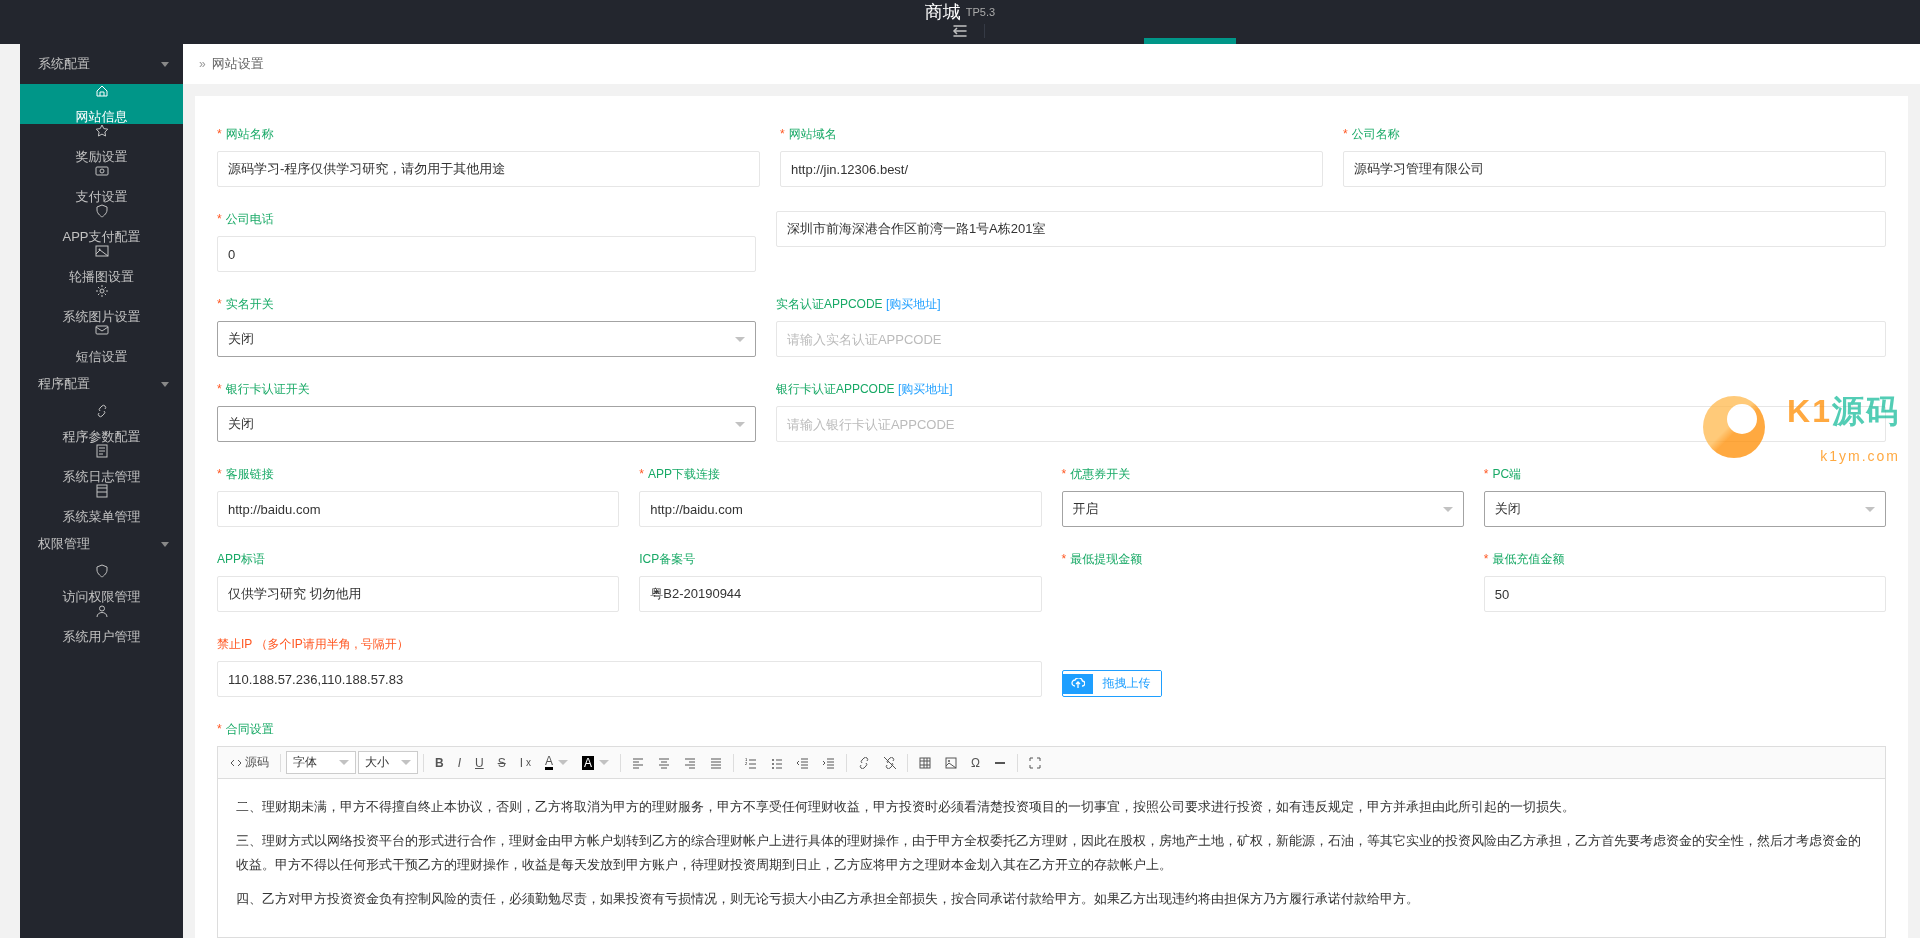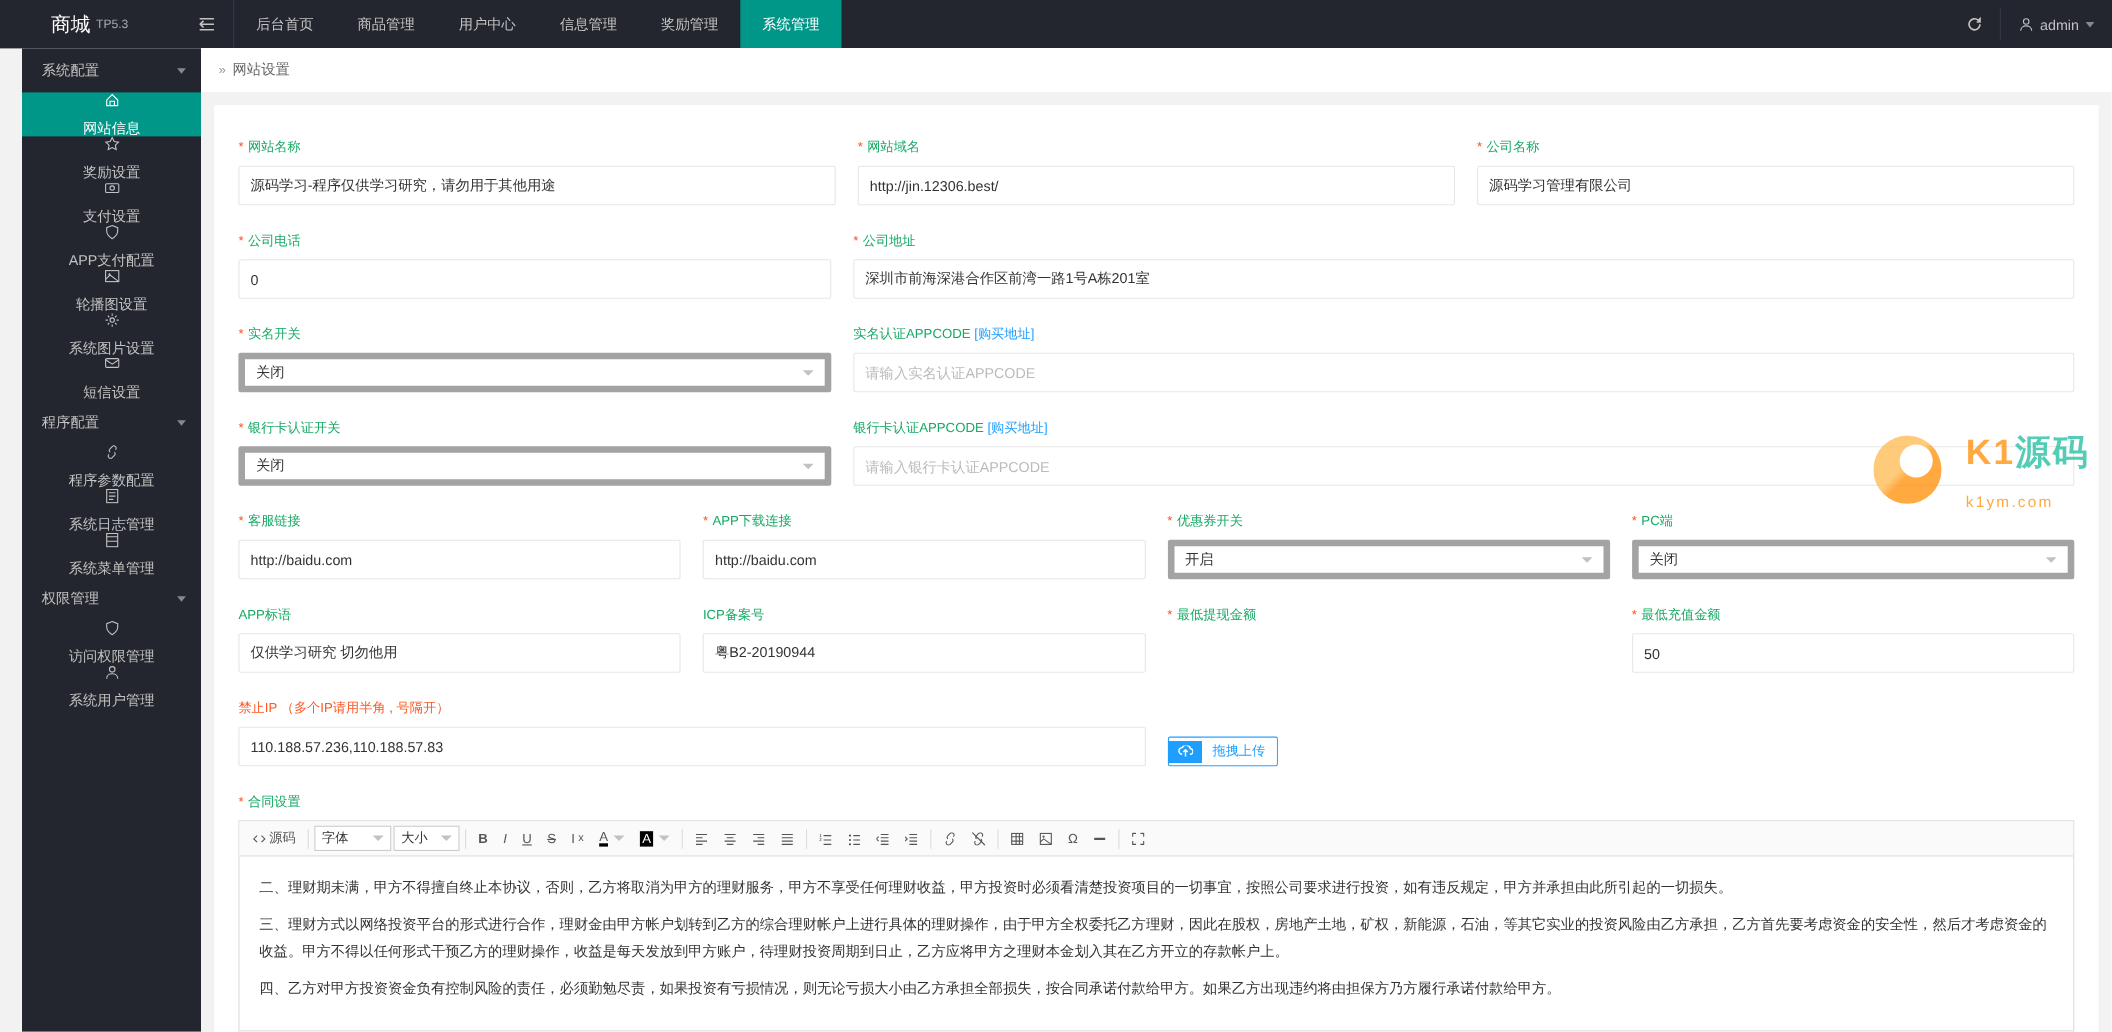--- a/index.html
+++ b/index.html
@@ -1,19 +1,19 @@
 <!DOCTYPE html>
 <html><head>
 <meta charset="utf-8">
 <style>
 * { margin: 0; padding: 0; box-sizing: border-box; }
 body { font-family: -apple-system, "Microsoft YaHei", Arial, sans-serif; font-size: 13px; color: #333; background: #f2f2f2; }
 
 
-.header { display: flex; align-items: center; height: 44px; background: #23262e; color: #c2c2c2; }
+.header { display: flex; align-items: center; height: 44px; background: #23262e; color: #c2c2c2; flex-direction: column; }
 .logo { width: 163px; display: flex; align-items: center; justify-content: center; gap: 5px; }
 .logo-main { font-size: 18px; color: #fff; font-weight: normal; }
 .logo-sub { font-size: 11px; color: #aaa; }
 .collapse-btn { width: 50px; height: 44px; display: flex; align-items: center; justify-content: center; cursor: pointer; border-right: 1px solid #353a45; }
 .top-nav { display: flex; flex: 1; }
 .top-nav-item { padding: 0 20px; line-height: 44px; color: #c2c2c2; cursor: pointer; }
 .top-nav-item.active { background: #009688; color: #ffffff; }
 .header-right { margin-left: auto; display: flex; align-items: center; }
 .header-icon { width: 46px; height: 44px; display: flex; align-items: center; justify-content: center; cursor: pointer; }
 .user-box { display: flex; align-items: center; gap: 6px; padding: 0 16px; cursor: pointer; color: #c2c2c2; }
@@ -34,39 +34,39 @@
 .breadcrumb { display: flex; align-items: center; gap: 8px; height: 40px; padding: 0 16px; background: #fff; font-size: 13px; color: #666; }
 .bc-arrows { color: #999; font-size: 12px; letter-spacing: -2px; }
 .form-card { background: #fff; margin: 12px 12px 40px 12px; padding: 30px 22px; }
 .form-row { display: flex; gap: 20px; margin-bottom: 24px; }
 .form-col { flex: 1; min-width: 0; }
 .form-label { display: block; font-size: 12px; margin-bottom: 8px; color: #18a966; }
 .form-label.req::before { content: "*"; color: #ff5722; margin-right: 4px; }
 .form-label .link { color: #1e9fff; }
 .form-input { width: 100%; height: 36px; border: 1px solid #e6e6e6; border-radius: 2px; padding: 0 10px; font-size: 13px; color: #333; outline: none; }
 .form-input::placeholder { color: #bbb; }
-.form-select { position: relative; width: 100%; height: 36px; border: 6px solid #a3a3a3; border-radius: 2px; padding: 0 10px; font-size: 13px; color: #333; display: flex; align-items: center; justify-content: space-between; cursor: pointer; background: #fff; }
+.form-select { position: relative; width: 100%; height: 36px; border: 1px solid #a3a3a3; border-radius: 2px; padding: 0 10px; font-size: 13px; color: #333; display: flex; align-items: center; justify-content: space-between; cursor: pointer; background: #fff; }
 .sel-arrow { width: 0; height: 0; border-left: 5px solid transparent; border-right: 5px solid transparent; border-top: 5px solid #c2c2c2; }
 .upload-badge { display: inline-flex; align-items: center; border: 1px solid #1e9fff; border-radius: 2px; overflow: hidden; font-size: 12px; }
 .upload-icon { background: #1e9fff; color: #fff; padding: 4px 8px; display: flex; align-items: center; justify-content: center; }
 .upload-text { padding: 4px 10px; color: #1e9fff; background: #fff; }
 
 
 .editor { border: 1px solid #ddd; }
 .editor-toolbar { display: flex; flex-wrap: wrap; align-items: center; gap: 2px; padding: 4px 6px; border-bottom: 1px solid #ddd; background: #fafafa; font-size: 12px; }
 .et-btn { display: flex; align-items: center; gap: 3px; padding: 3px 6px; cursor: pointer; color: #555; }
 .et-sep { width: 1px; height: 18px; background: #ddd; margin: 0 3px; }
 .et-select { display: flex; align-items: center; gap: 6px; border: 1px solid #ccc; padding: 2px 6px; background: #fff; min-width: 60px; justify-content: space-between; cursor: pointer; }
 .et-glyph { font-family: Arial, sans-serif; }
 .editor-body { padding: 16px 18px; line-height: 1.85; font-size: 13px; color: #333; min-height: 120px; }
 .editor-body p { margin-bottom: 10px; }
 
 
 .watermark { position: fixed; right: 20px; top: 390px; pointer-events: none; opacity: 0.75; }
-.wm-wrap { display: flex; align-items: center; gap: 22px; }
+.wm-wrap { display: flex; align-items: center; gap: 22px; text-align: right; }
 .wm-circle { width: 62px; height: 62px; border-radius: 50%; background: linear-gradient(135deg, #ffb84d 45%, #ff8c00 55%); position: relative; }
 .wm-circle::before { content: ""; position: absolute; right: 8px; top: 8px; width: 30px; height: 30px; border-radius: 50%; background: #fff; }
 .wm-text1 { font-size: 32px; font-weight: bold; letter-spacing: 2px; }
 .wm-text1 .k { color: #ff8c00; }
 .wm-text1 .rest { color: #1abc9c; }
 .wm-text2 { font-size: 14px; color: #ff8c00; letter-spacing: 2px; margin-top: 14px; }
 </style>
 </head>
 <body>
 
@@ -250,21 +250,20 @@
           <input class="form-input" value="源码学习管理有限公司" style="">
         </div>
       </div>
 
       <div class="form-row">
         <div class="form-col">
           <label class="form-label req">公司电话</label>
           <input class="form-input" value="0" style="">
         </div>
         <div class="form-col" style="flex:2.06">
-          <label class="form-label req">公司地址</label>
           <input class="form-input" value="深圳市前海深港合作区前湾一路1号A栋201室" style="">
         </div>
       </div>
 
       <div class="form-row">
         <div class="form-col">
           <label class="form-label req">实名开关</label>
           <div class="form-select">
             <span>关闭</span>
             <span class="sel-arrow"></span>

